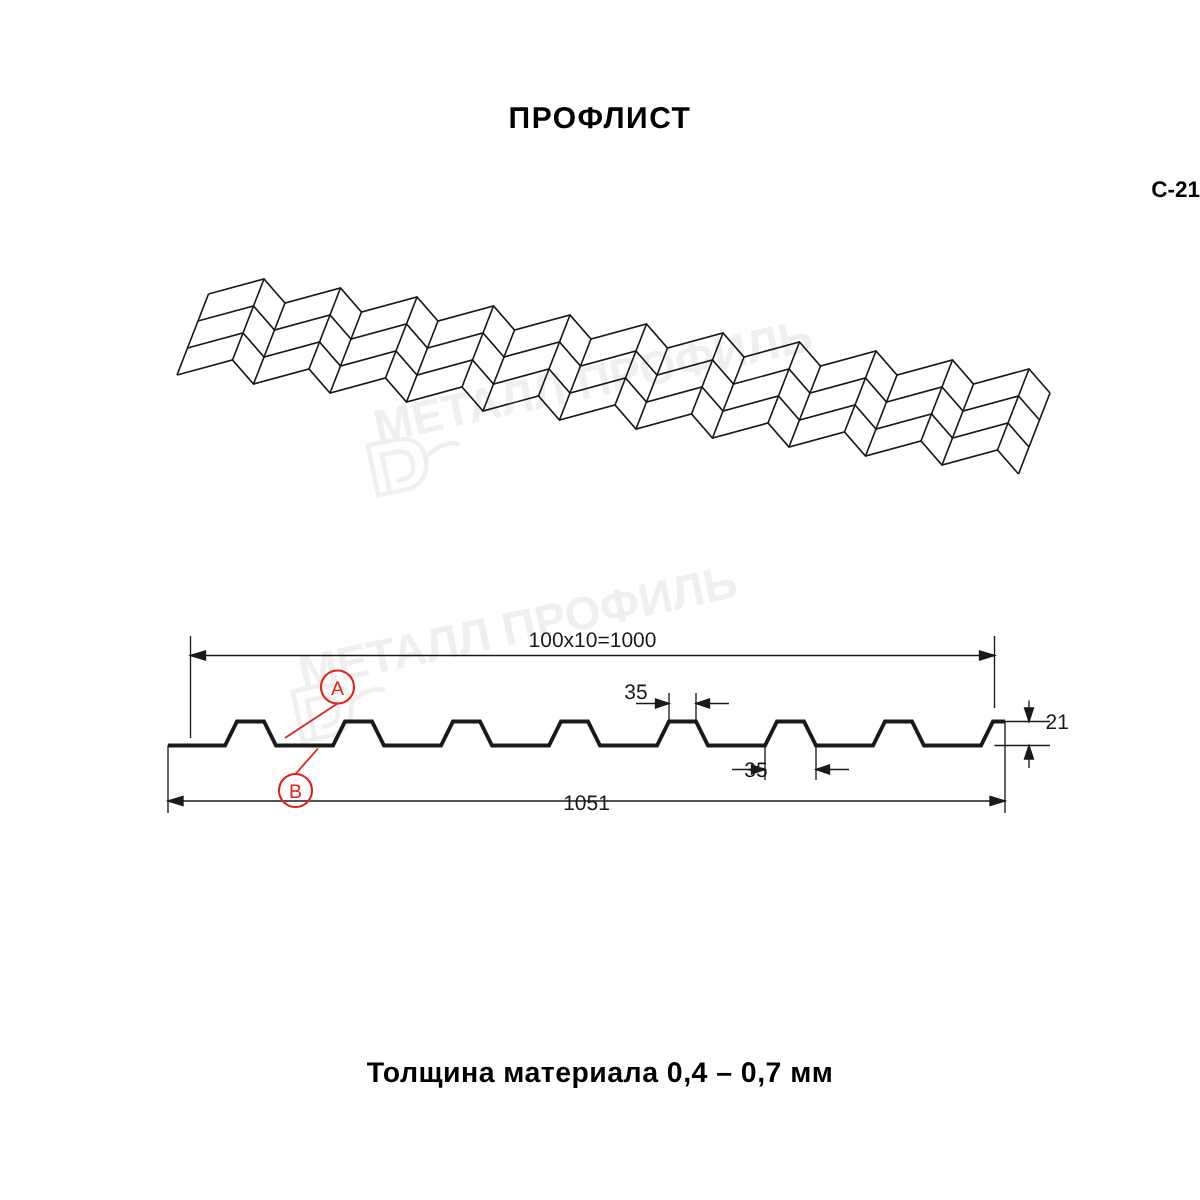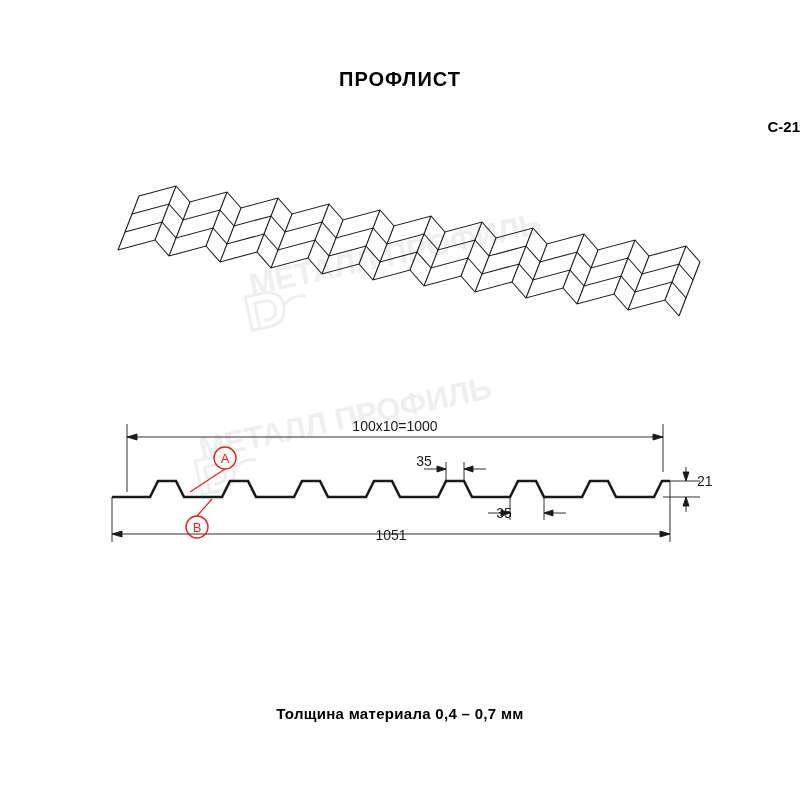--- a/index.html
+++ b/index.html
@@ -40,21 +40,21 @@
     text-align: right;
     font-size: 15px;
     font-weight: bold;
   }
   .footnote {
     position: absolute;
     left: 0;
     top: 705px;
     width: 800px;
     text-align: center;
-    font-size: 15px;
+    font-size: 19px;
     font-weight: bold;
     letter-spacing: 0.3px;
   }
   .wm {
     position: absolute;
     color: #efefef;
     font-weight: bold;
     white-space: nowrap;
     pointer-events: none;
     user-select: none;

